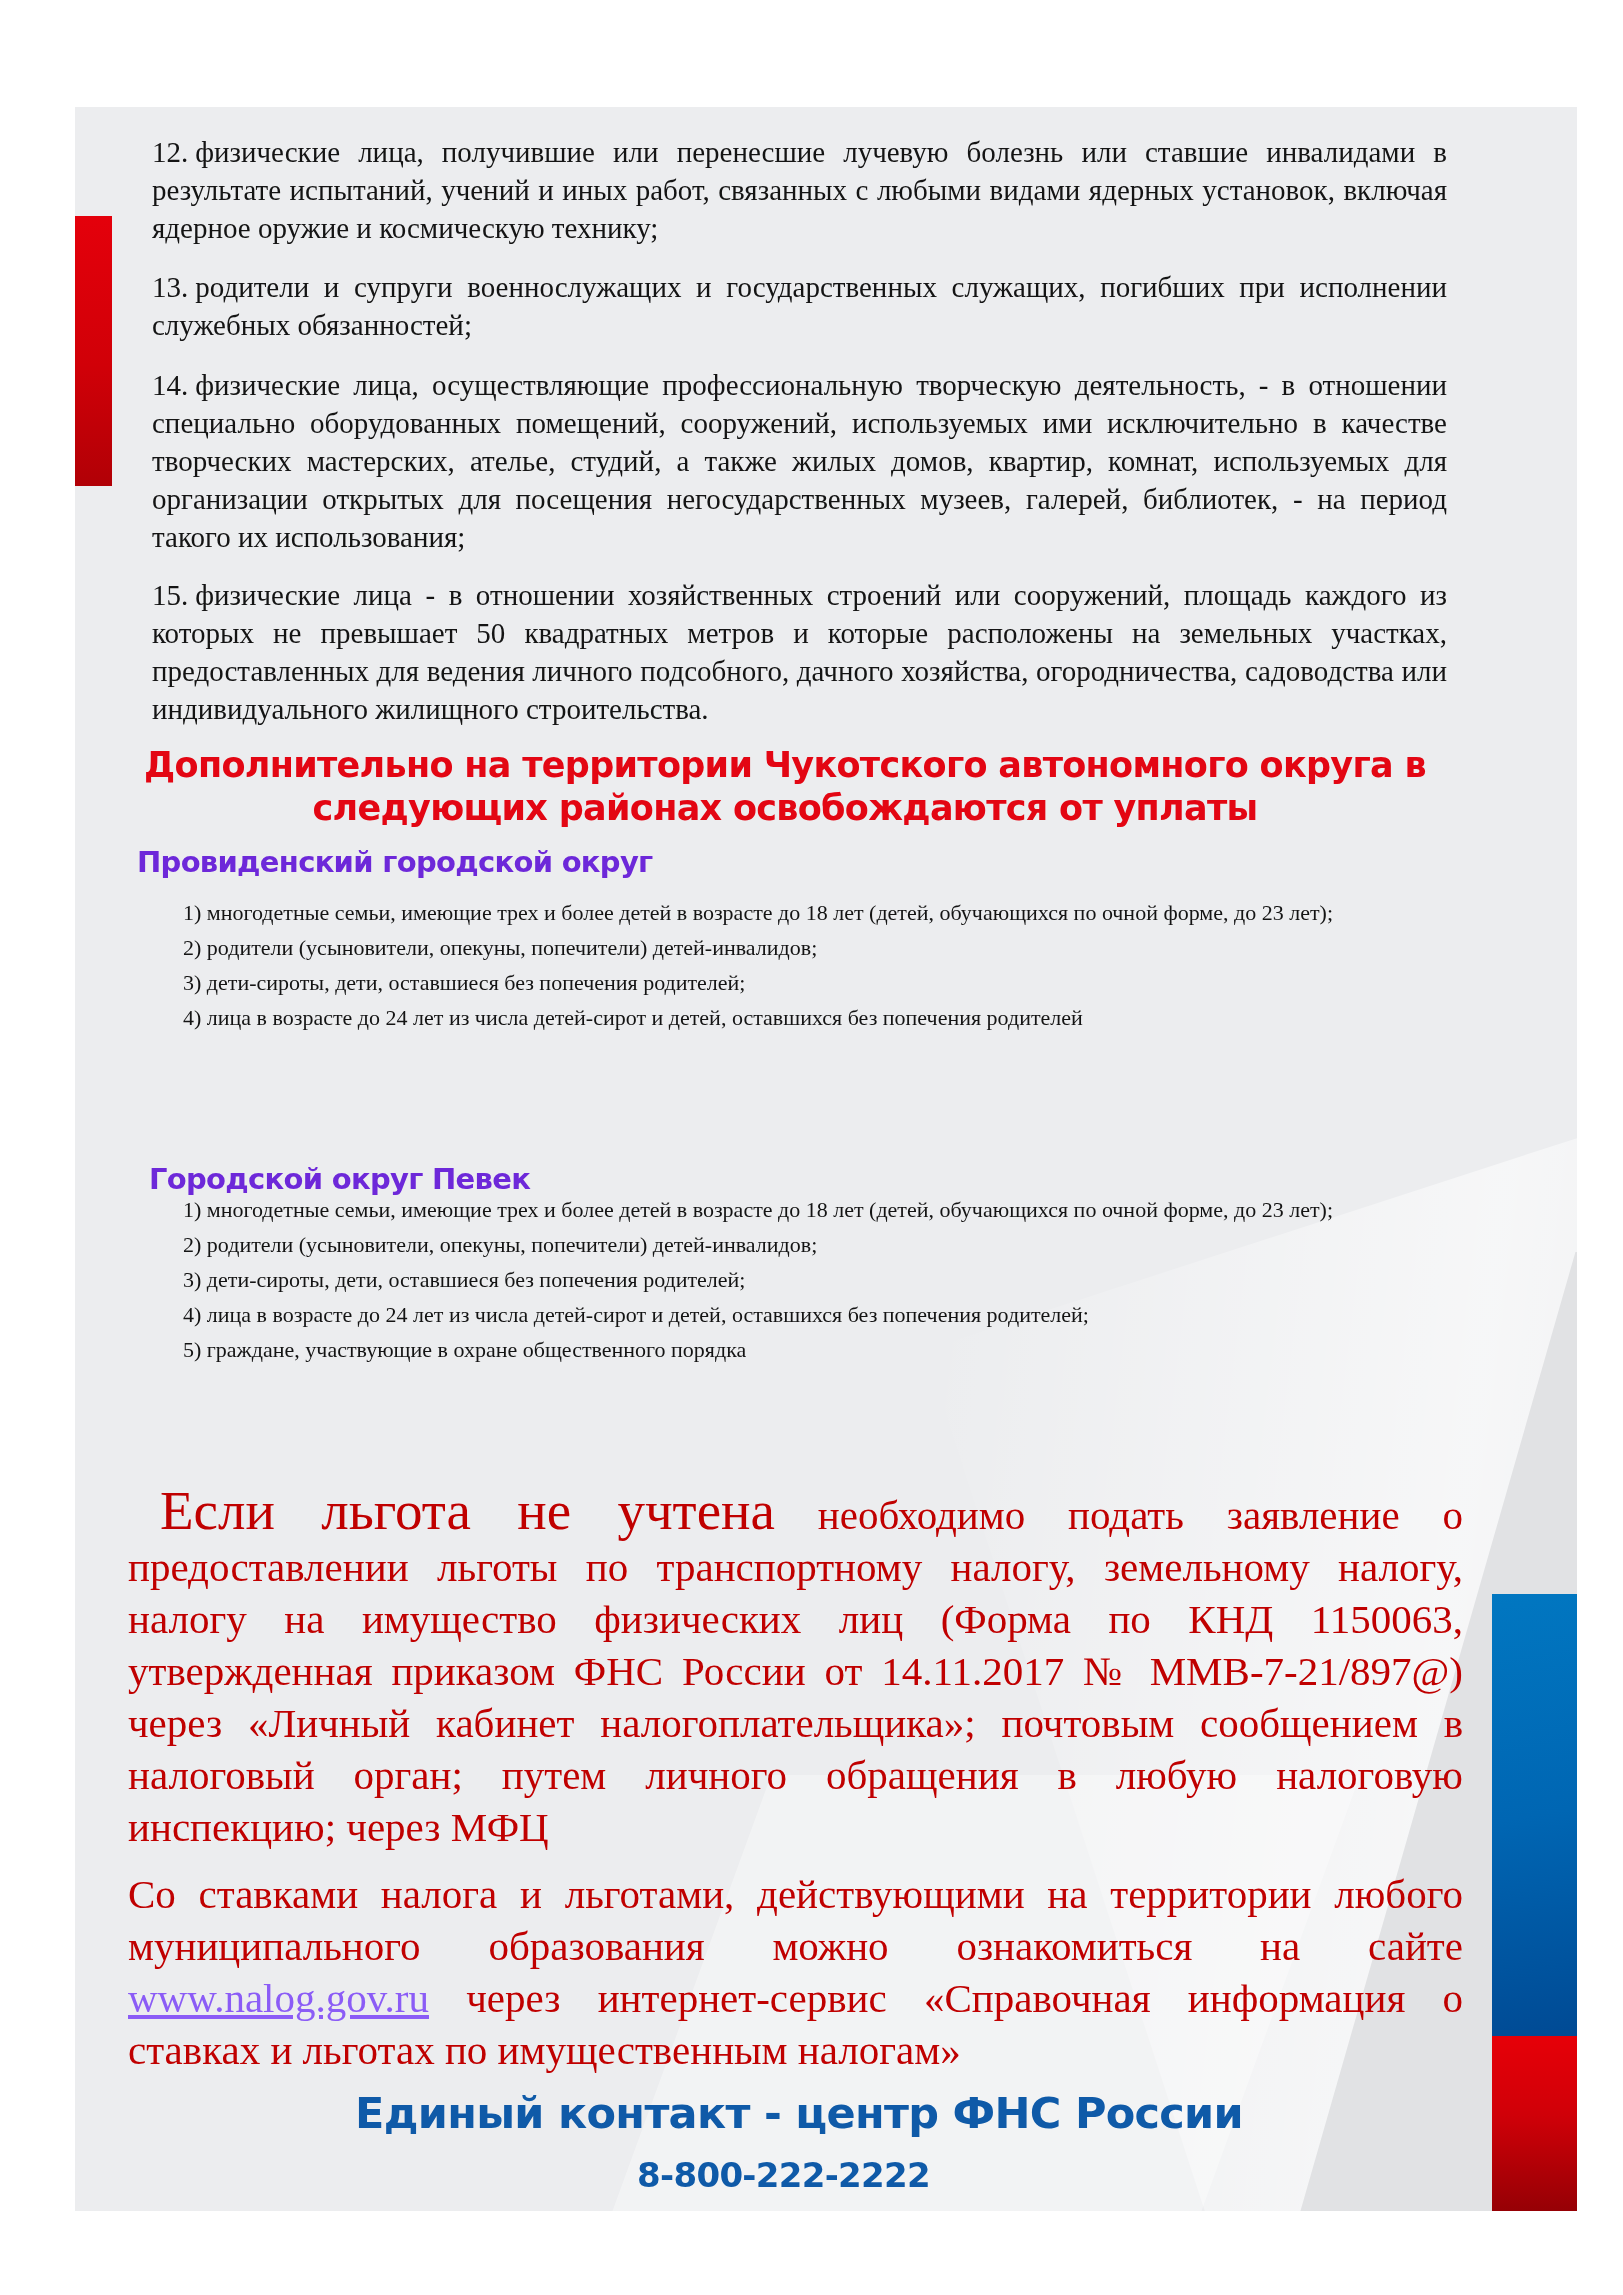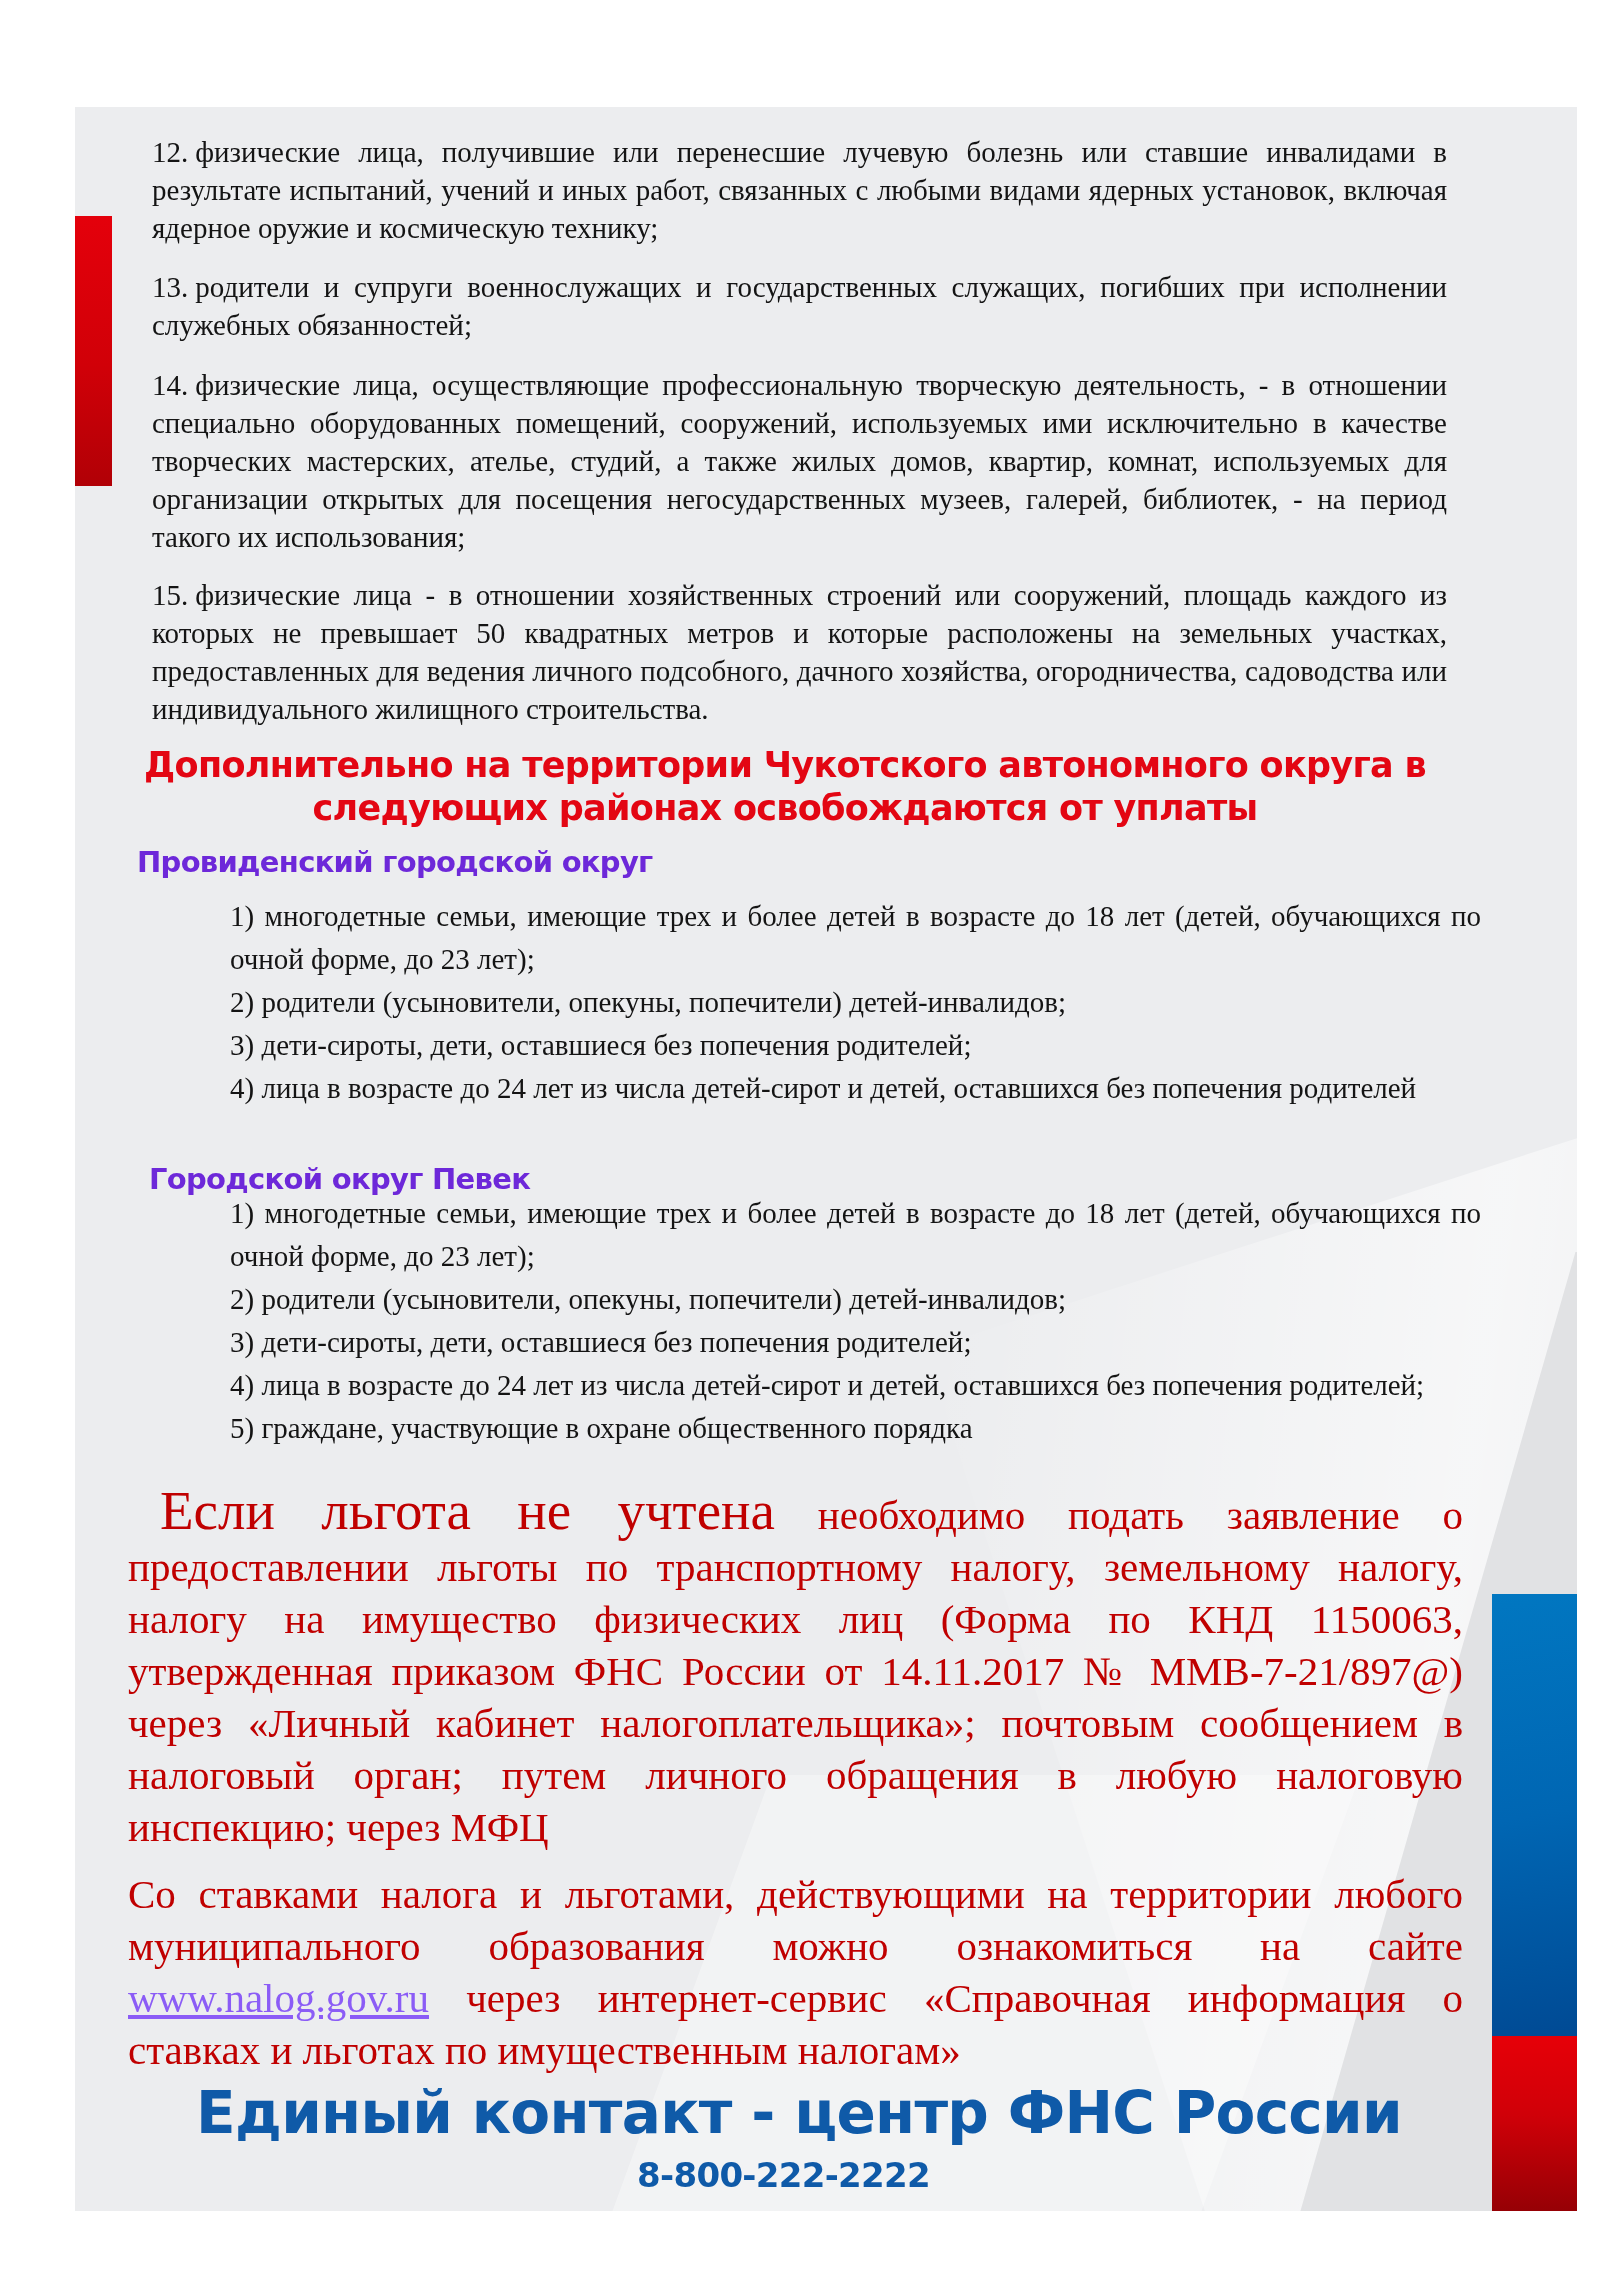--- a/index.html
+++ b/index.html
@@ -49,21 +49,21 @@
     position: absolute; left: 131px; width: 1308px; text-align: center;
     font-family: "DejaVu Sans", "Liberation Sans", sans-serif; font-weight: bold;
     font-size: 35px; line-height: 43px; color: #e30613; letter-spacing: -0.7px;
   }
   .district-title {
     position: absolute; font-family: "DejaVu Sans", "Liberation Sans", sans-serif;
     font-weight: bold; font-size: 29px; line-height: 37px; color: #6d28d9; letter-spacing: -0.7px;
   }
   .district-list {
     position: absolute; left: 183px; width: 1251px;
-    font-size: 29px; line-height: 43px; color: #141414; text-align: justify; margin-left: 47px;
+    font-size: 22px; line-height: 35px; color: #141414; text-align: justify;
   }
   .district-list li { list-style: none; }
 
   .notice {
     position: absolute; left: 128px; width: 1335px;
     font-size: 41px; line-height: 52px; color: #c00000; text-align: justify;
   }
   .notice .big { font-size: 55px; margin-left: 32px; }
   .notice a { color: #8b5cf6; text-decoration: underline; }
 
@@ -124,17 +124,17 @@
   </ul>
 
   <p class="notice" style="top:1485px;">
     <span class="big">Если льгота не учтена</span><span> необходимо подать заявление о предоставлении льготы по транспортному налогу, земельному налогу, налогу на имущество физических лиц (Форма по КНД 1150063, утвержденная приказом ФНС России от 14.11.2017 № ММВ-7-21/897@) через «Личный кабинет налогоплательщика»; почтовым сообщением в налоговый орган; путем личного обращения в любую налоговую инспекцию; через МФЦ</span>
   </p>
 
   <p class="notice" style="top:1868px;">
     <span>Со ставками налога и льготами, действующими на территории любого муниципального образования можно ознакомиться на сайте </span><a href="www.nalog.gov.ru">www.nalog.gov.ru</a><span> через интернет-сервис «Справочная информация о ставках и льготах по имущественным налогам»</span>
   </p>
 
-  <div class="contact" style="top:2086px; font-size:58px; line-height:55px;padding-left:31px;">Единый контакт - центр ФНС России</div>
+  <div class="contact" style="top:2086px; font-size:43px; line-height:55px;padding-left:31px;">Единый контакт - центр ФНС России</div>
   <div class="contact" style="top:2147px; font-size:34px; line-height:56px;">8-800-222-2222</div>
 
 </div>
 
 
 </body></html>

